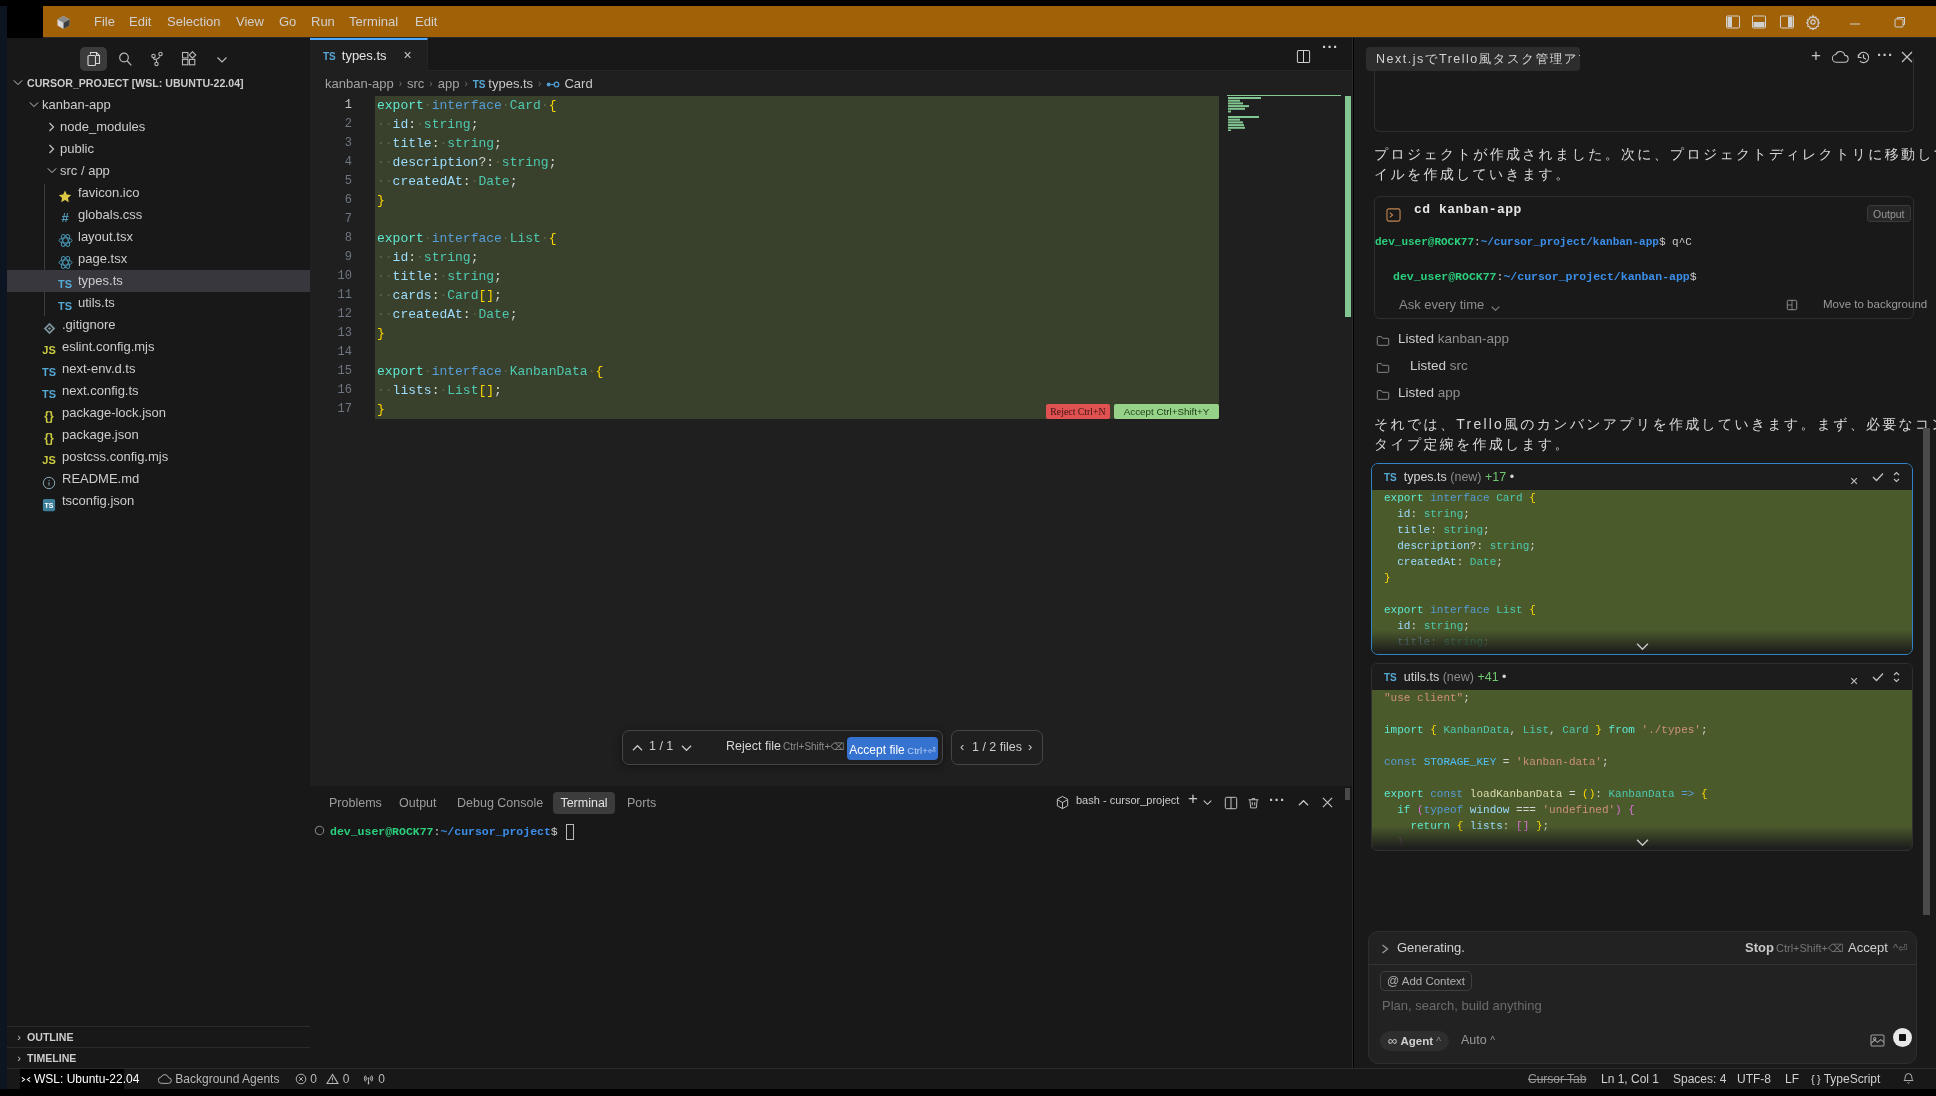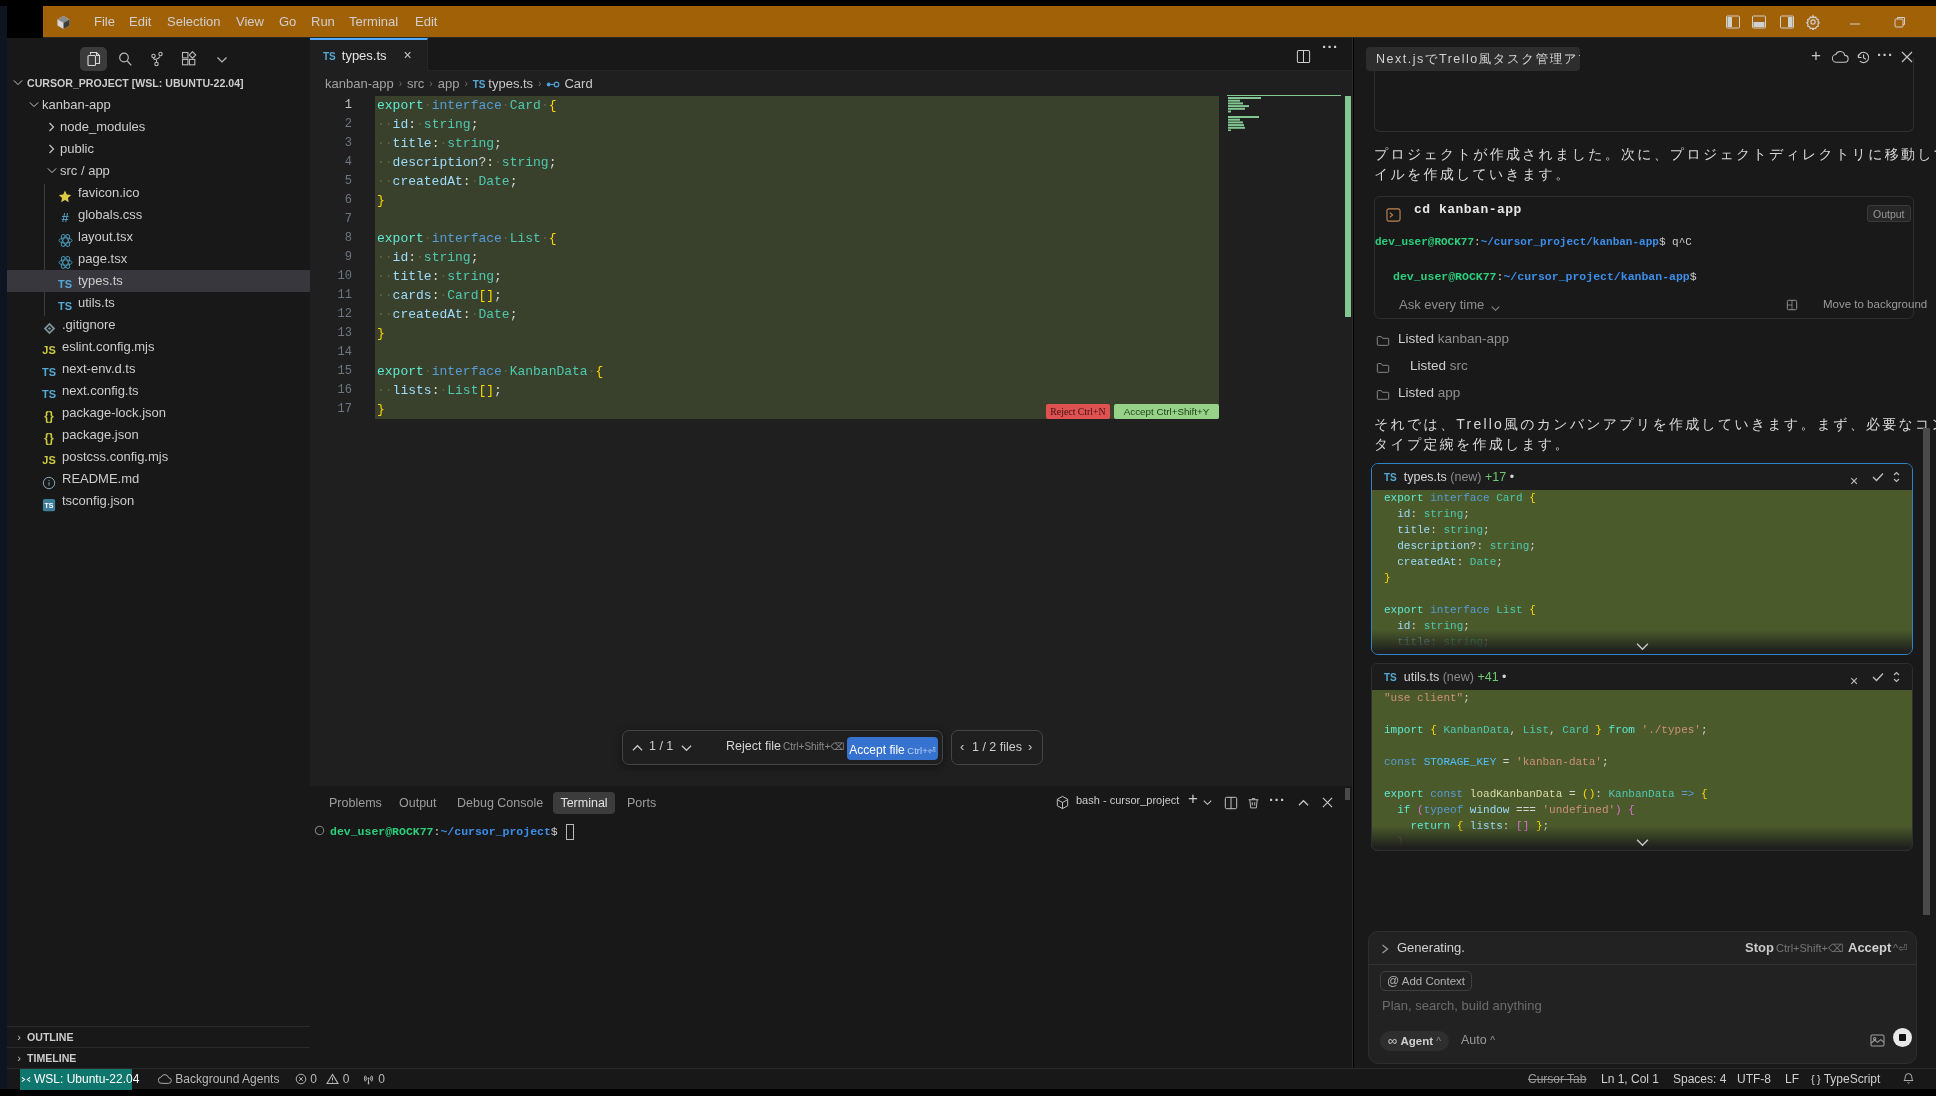--- a/index.html
+++ b/index.html
@@ -390,40 +390,40 @@
 </div>
 </div>
 
 <div class="abs" style="left:14px;top:893px;width:549px;height:133px;background:#222222;border-radius:10px;border:1px solid #2e2e2e">
 <svg class="abs" style="left:12px;top:12px" width="8" height="10" viewBox="0 0 8 10" fill="none" stroke="#9a9a9a" stroke-width="1.3">
         <path d="M1.5 1l5 4-5 4"></path>
       </svg>
 <span class="abs" style="left:28px;top:8px;font-size:13px;color:#d0d0d0">Generating.</span>
 <span class="abs" style="left:376px;top:8px;font-size:13px;color:#c8c8c8;font-weight:bold">Stop</span>
       <span class="abs" style="left:407px;top:9.5px;font-size:11px;color:#757575">Ctrl+Shift+⌫</span>
-<span class="abs" style="left:479px;top:8px;font-size:13px;color:#d0d0d0;font-weight:bold">Accept</span>
+<span class="abs" style="left:479px;top:8px;font-size:13px;color:#d0d0d0;font-weight:normal">Accept</span>
       <span class="abs" style="left:524px;top:9.5px;font-size:11px;color:#757575">^⏎</span>
 <div class="abs" style="left:0;top:32px;right:0;height:1px;background:#333"></div>
 <div class="abs" style="left:11px;top:39px;height:20px;padding:0 6px;border:1px solid #3f3f3f;border-radius:5px;font-size:11.5px;line-height:19px;color:#b0b0b0"><span style="font-size:12px">@</span> Add Context</div>
 <span class="abs" style="left:13px;top:66px;font-size:13px;color:#6b6b6b">Plan, search, build anything</span>
 <div class="abs" style="left:11px;top:99px;height:20px;padding:0 8px;background:#2e2e2e;border-radius:10px;font-size:11.5px;line-height:20px;color:#d0d0d0"><span style="font-size:13px">∞</span> <b>Agent</b> <span style="color:#8a8a8a;font-size:10px">^</span></div>
 <span class="abs" style="left:92px;top:101px;font-size:12.5px;color:#9a9a9a">Auto <span style="font-size:10px">^</span></span>
 <svg class="abs" style="left:501px;top:102px" width="15" height="13" viewBox="0 0 16 14" fill="none" stroke="#a0a0a0" stroke-width="1.1">
         <rect x="1" y="1" width="14" height="12" rx="1.5"></rect>
         <circle cx="5" cy="5" r="1.3"></circle>
         <path d="M1 10l4-3.5 3 2.5 3.5-3 3.5 3"></path>
       </svg>
 <div class="abs" style="left:524px;top:96px;width:19px;height:19px;background:#e8e8e8;border-radius:50%">
         <div style="position:absolute;left:6px;top:6px;width:7px;height:7px;background:#111;border-radius:1px"></div>
       </div>
 </div>
 <div class="abs" style="left:569px;top:390px;width:7px;height:487px;background:#4a4a4a"></div>
 </div>
 <div id="statusbar">
-<div class="sbitem" style="left:13px;width:112px;background:#0f766e;color:#fff;text-align:center;font-size:12px"><svg style="margin-right:2px" width="12" height="11" viewBox="0 0 16 16" fill="none" stroke="#fff" stroke-width="1.5">
+<div class="sbitem" style="left:13px;width:104px;background:#000000;color:#fff;text-align:center;font-size:12px"><svg style="margin-right:2px" width="12" height="11" viewBox="0 0 16 16" fill="none" stroke="#fff" stroke-width="1.5">
         <path d="M2 5l4 3-4 3M14 5l-4 3 4 3"></path>
       </svg>WSL: Ubuntu-22.04</div>
 <div class="sbitem" style="left:151px"><svg width="14" height="11" viewBox="0 0 20 14" fill="none" stroke="#b8b8b8" stroke-width="1.3">
         <path d="M5.5 12.5h9.5a4 4 0 000-8 5.5 5.5 0 00-10.5-1A4.5 4.5 0 005.5 12.5z"></path>
       </svg> Background Agents</div>
 <div class="sbitem" style="left:288px"><svg width="12" height="12" viewBox="0 0 14 14" fill="none" stroke="#b8b8b8" stroke-width="1.1" style="vertical-align:-2px">
         <circle cx="7" cy="7" r="5.6"></circle>
         <path d="M4.8 4.8l4.4 4.4M9.2 4.8L4.8 9.2"></path>
       </svg> 0 <svg width="13" height="12" viewBox="0 0 14 13" fill="none" stroke="#b8b8b8" stroke-width="1.1" style="vertical-align:-2px;margin-left:6px">
         <path d="M7 1.5L13 11.5H1z"></path>

